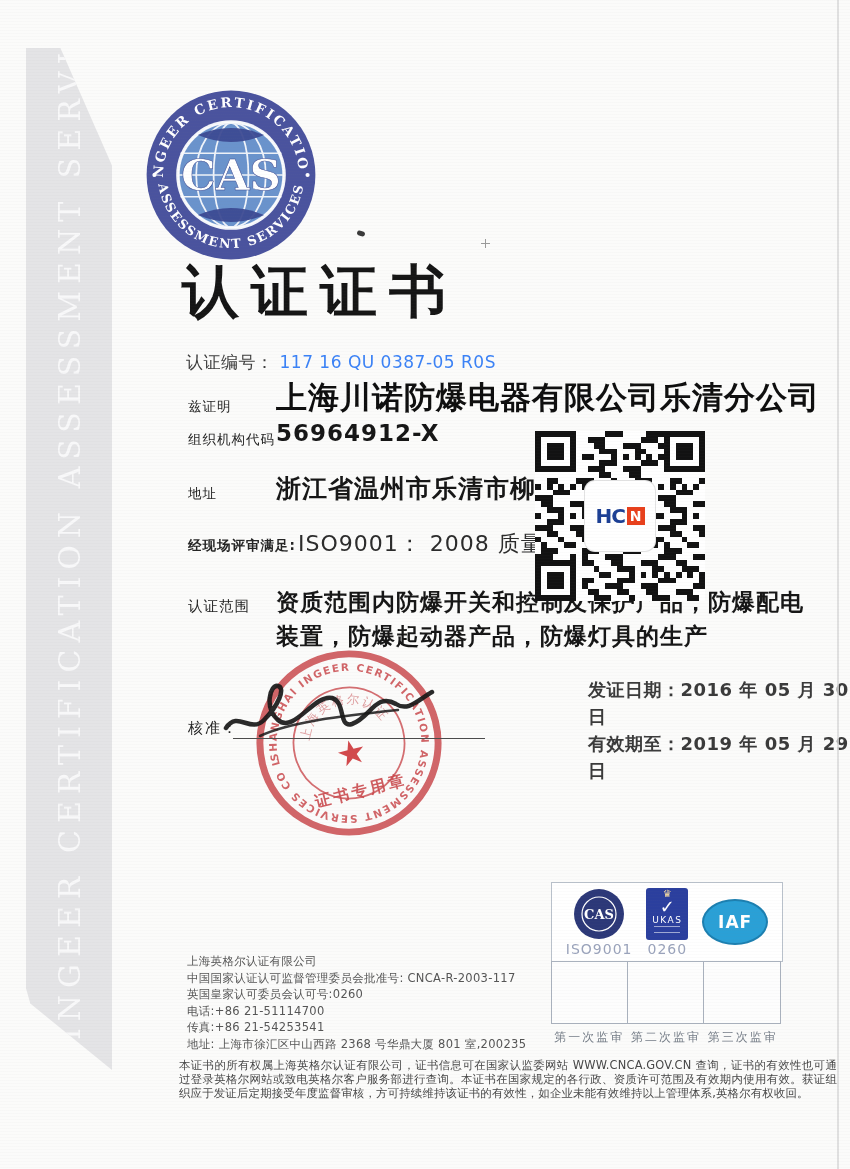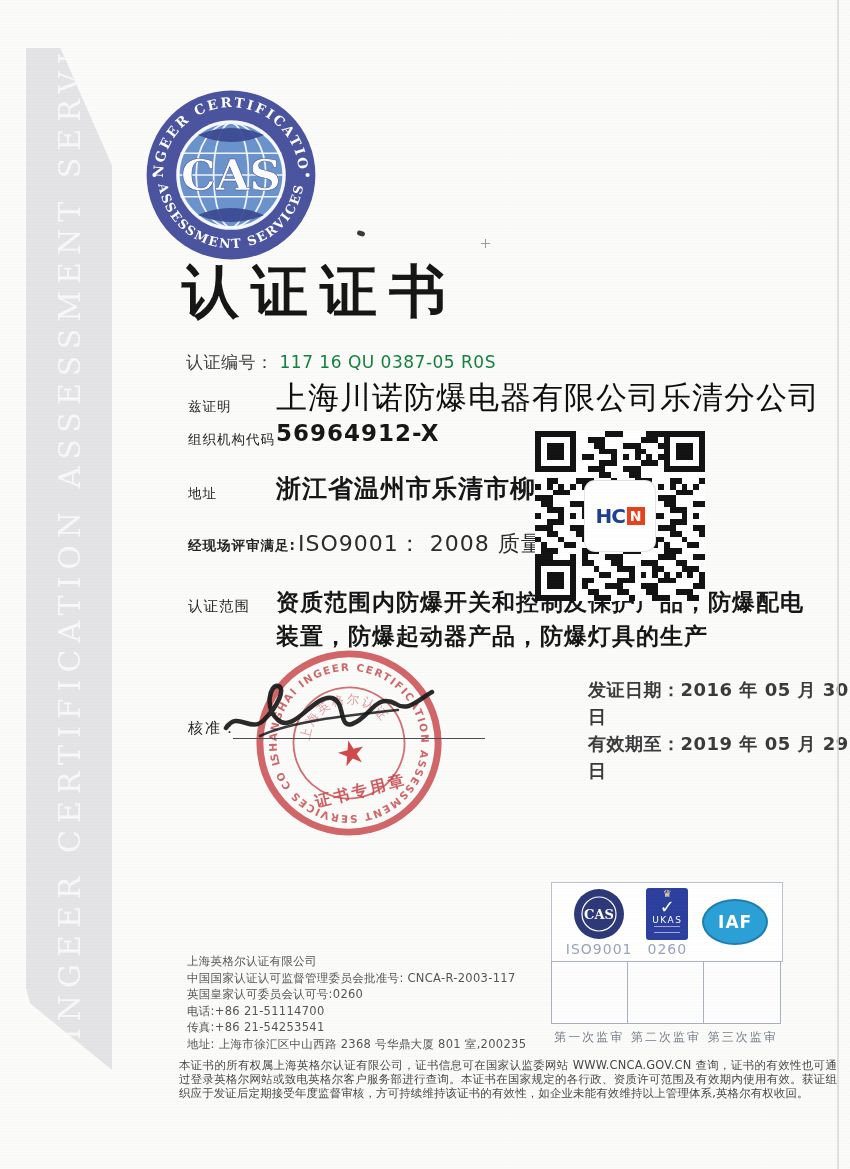--- a/index.html
+++ b/index.html
@@ -16,24 +16,24 @@
   .band-text{position:absolute;left:26px;top:992px;transform-origin:0 0;transform:rotate(-90deg);
         white-space:nowrap;font-family:"DejaVu Serif","Liberation Serif",serif;
         font-size:30px;letter-spacing:7px;color:#fafafb;opacity:.92;font-weight:500;}
 
   
   .cas-logo{left:142px;top:88px;width:178px;height:174px;}
 
   
   .title{left:182px;top:254px;font-size:57px;font-weight:700;letter-spacing:12px;color:#151515;}
   .certno{left:186px;top:351px;font-size:17px;color:#3d3d3d;letter-spacing:.5px;}
-  .certno .v{margin-left:6px;color:#15803d;}
+  .certno .v{margin-left:6px;color:#3b82f6;}
 
   .flabel{font-size:13.5px;color:#242424;letter-spacing:1px;}
-  .company{left:276px;top:377px;font-size:31px;font-weight:400;letter-spacing:1px;color:#0e0e0e;white-space:nowrap;}
+  .company{left:276px;top:377px;font-size:31px;font-weight:700;letter-spacing:1px;color:#0e0e0e;white-space:nowrap;}
   .orgval{left:276px;top:420px;font-size:23px;font-weight:700;letter-spacing:1px;}
   .addrval{left:276px;top:472px;font-size:25px;font-weight:700;letter-spacing:1px;}
   .stdval{left:298px;top:529px;font-size:22px;font-weight:400;color:#2b2b2b;letter-spacing:1px;}
   .scopeval{left:276px;top:585px;width:548px;font-size:23px;font-weight:700;line-height:34px;letter-spacing:1px;}
 
   
   .qr{left:535px;top:431px;width:170px;height:170px;background:#fff;}
   .qr-grid{position:absolute;inset:0;display:grid;grid-template-columns:repeat(29,1fr);grid-auto-rows:1fr;}
   .qr-grid i{display:block;}
   .qr-grid i.b{background:#121212;}

